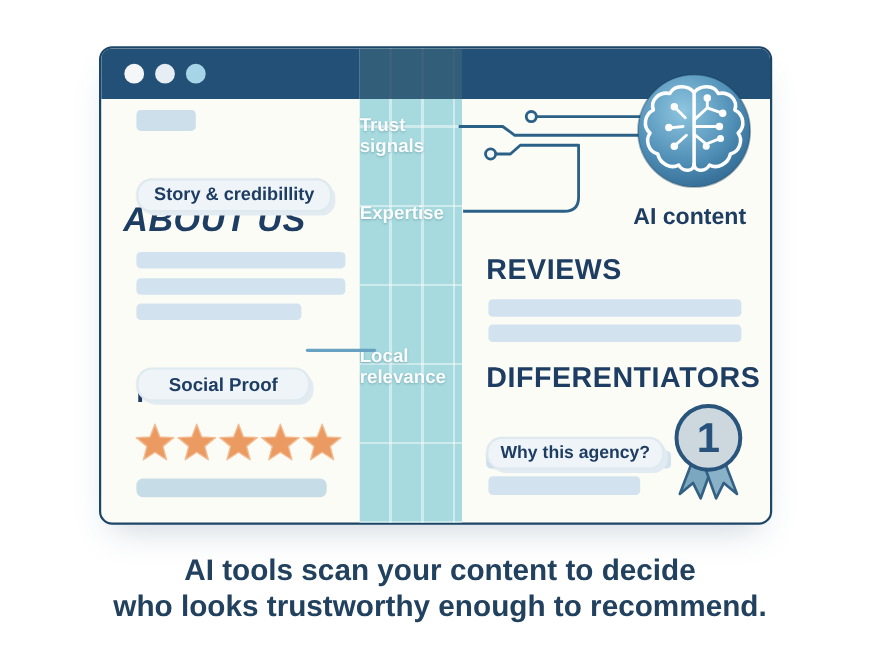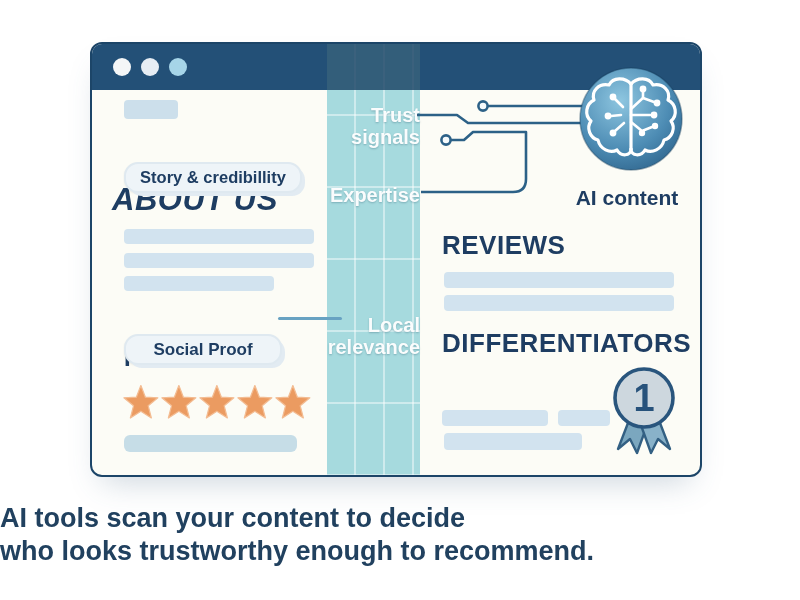--- a/index.html
+++ b/index.html
@@ -20,22 +20,22 @@
   .dot1{left:21px;background:#f4f6f7;}
   .dot2{left:49px;background:#e6edf4;}
   .dot3{left:77px;background:#a6d5e8;}
 
   .band{position:absolute;left:235px;top:0;width:93px;height:435px;background:var(--band);
     background-image:
       repeating-linear-gradient(to right, transparent 0 27px, rgba(255,255,255,.45) 27px 29px),
       repeating-linear-gradient(to bottom, transparent 0 70px, rgba(255,255,255,.45) 70px 72px);
     z-index:3;}
   .band-shade{position:absolute;left:0;top:0;width:100%;height:46px;background:rgba(23,62,96,.8);}
-  .band-label{position:absolute;left:0;width:100%;text-align:right;color:rgba(255,255,255,.96);
-    font-size:20px;font-weight:600;line-height:1.12;text-shadow:0 1px 2px rgba(40,90,110,.35);}
+  .band-label{position:absolute;left:0;width:100%;text-align:left;color:rgba(255,255,255,.96);
+    font-size:17px;font-weight:600;line-height:1.12;text-shadow:0 1px 2px rgba(40,90,110,.35);}
   .lbl-trust{top:60px;} .lbl-expertise{top:140px;} .lbl-local{top:270px;}
 
   .ph{position:absolute;border-radius:4px;background:var(--placeholder);}
   .heading{position:absolute;color:var(--heading);font-weight:bold;letter-spacing:.5px;}
   .badge{position:absolute;background:var(--badge-bg);border:2px solid var(--badge-border);
     border-radius:14px;display:flex;align-items:center;justify-content:center;
     color:var(--heading);font-weight:bold;font-size:16px;
     box-shadow:4px 4px 0 -1px #e2ebf2, 0 1px 2px rgba(0,0,0,.07);z-index:2;margin-top:28px;}
 
   .connector{position:absolute;left:186px;top:273px;width:64px;height:3px;
@@ -44,21 +44,21 @@
   .circuit{position:absolute;left:310px;top:48px;z-index:4;}
   .brain-wrap{position:absolute;left:485px;top:21px;z-index:5;}
 
   .ai-status{position:absolute;left:460px;top:142px;width:150px;text-align:center;z-index:2;}
   .ai-status .l1{font-size:21px;font-weight:bold;color:var(--heading);}
   .ai-status .l2{font-size:19px;color:#27486b;}
 
   .stars{position:absolute;left:30px;top:340px;display:flex;gap:1px;}
   .medal-wrap{position:absolute;left:508px;top:316px;z-index:2;}
 
-  .caption{position:absolute;left:0;top:502px;width:800px;
+  .caption{position:absolute;left:0;top:502px;width:800px;text-align:center;
     color:var(--caption);font-size:27px;font-weight:600;line-height:1.22;}
 </style>
 </head>
 <body>
 
 <div class="stage">
 
   <div class="browser">
 
     <div class="titlebar">
@@ -161,20 +161,21 @@
       <div class="l1">AI content</div>
     </div>
 
     <div class="heading" style="left:350px;top:186px;font-size:26px;">REVIEWS</div>
 
     <div class="ph" style="left:352px;top:228px;width:230px;height:16px;"></div>
     <div class="ph" style="left:352px;top:251px;width:230px;height:16px;"></div>
 
     <div class="heading" style="left:350px;top:284px;font-size:26px;">DIFFERENTIATORS</div>
 
+    <div class="badge" style="left:350px;top:325px;width:162px;height:30px;">Why this agency?</div>
 
     <div class="ph" style="left:350px;top:366px;width:106px;height:16px;"></div>
     <div class="ph" style="left:466px;top:366px;width:52px;height:16px;"></div>
     <div class="ph" style="left:352px;top:389px;width:138px;height:17px;"></div>
 
     <svg class="medal-wrap" width="88" height="96" viewBox="0 0 88 96">
       <g stroke="#336083" stroke-width="2.4" stroke-linejoin="round">
         <polygon points="33,50 18,89 30,79 37,93 50,57" fill="#7ba7bf"></polygon>
         <polygon points="55,50 70,89 58,79 51,93 38,57" fill="#89b2c9"></polygon>
       </g>

